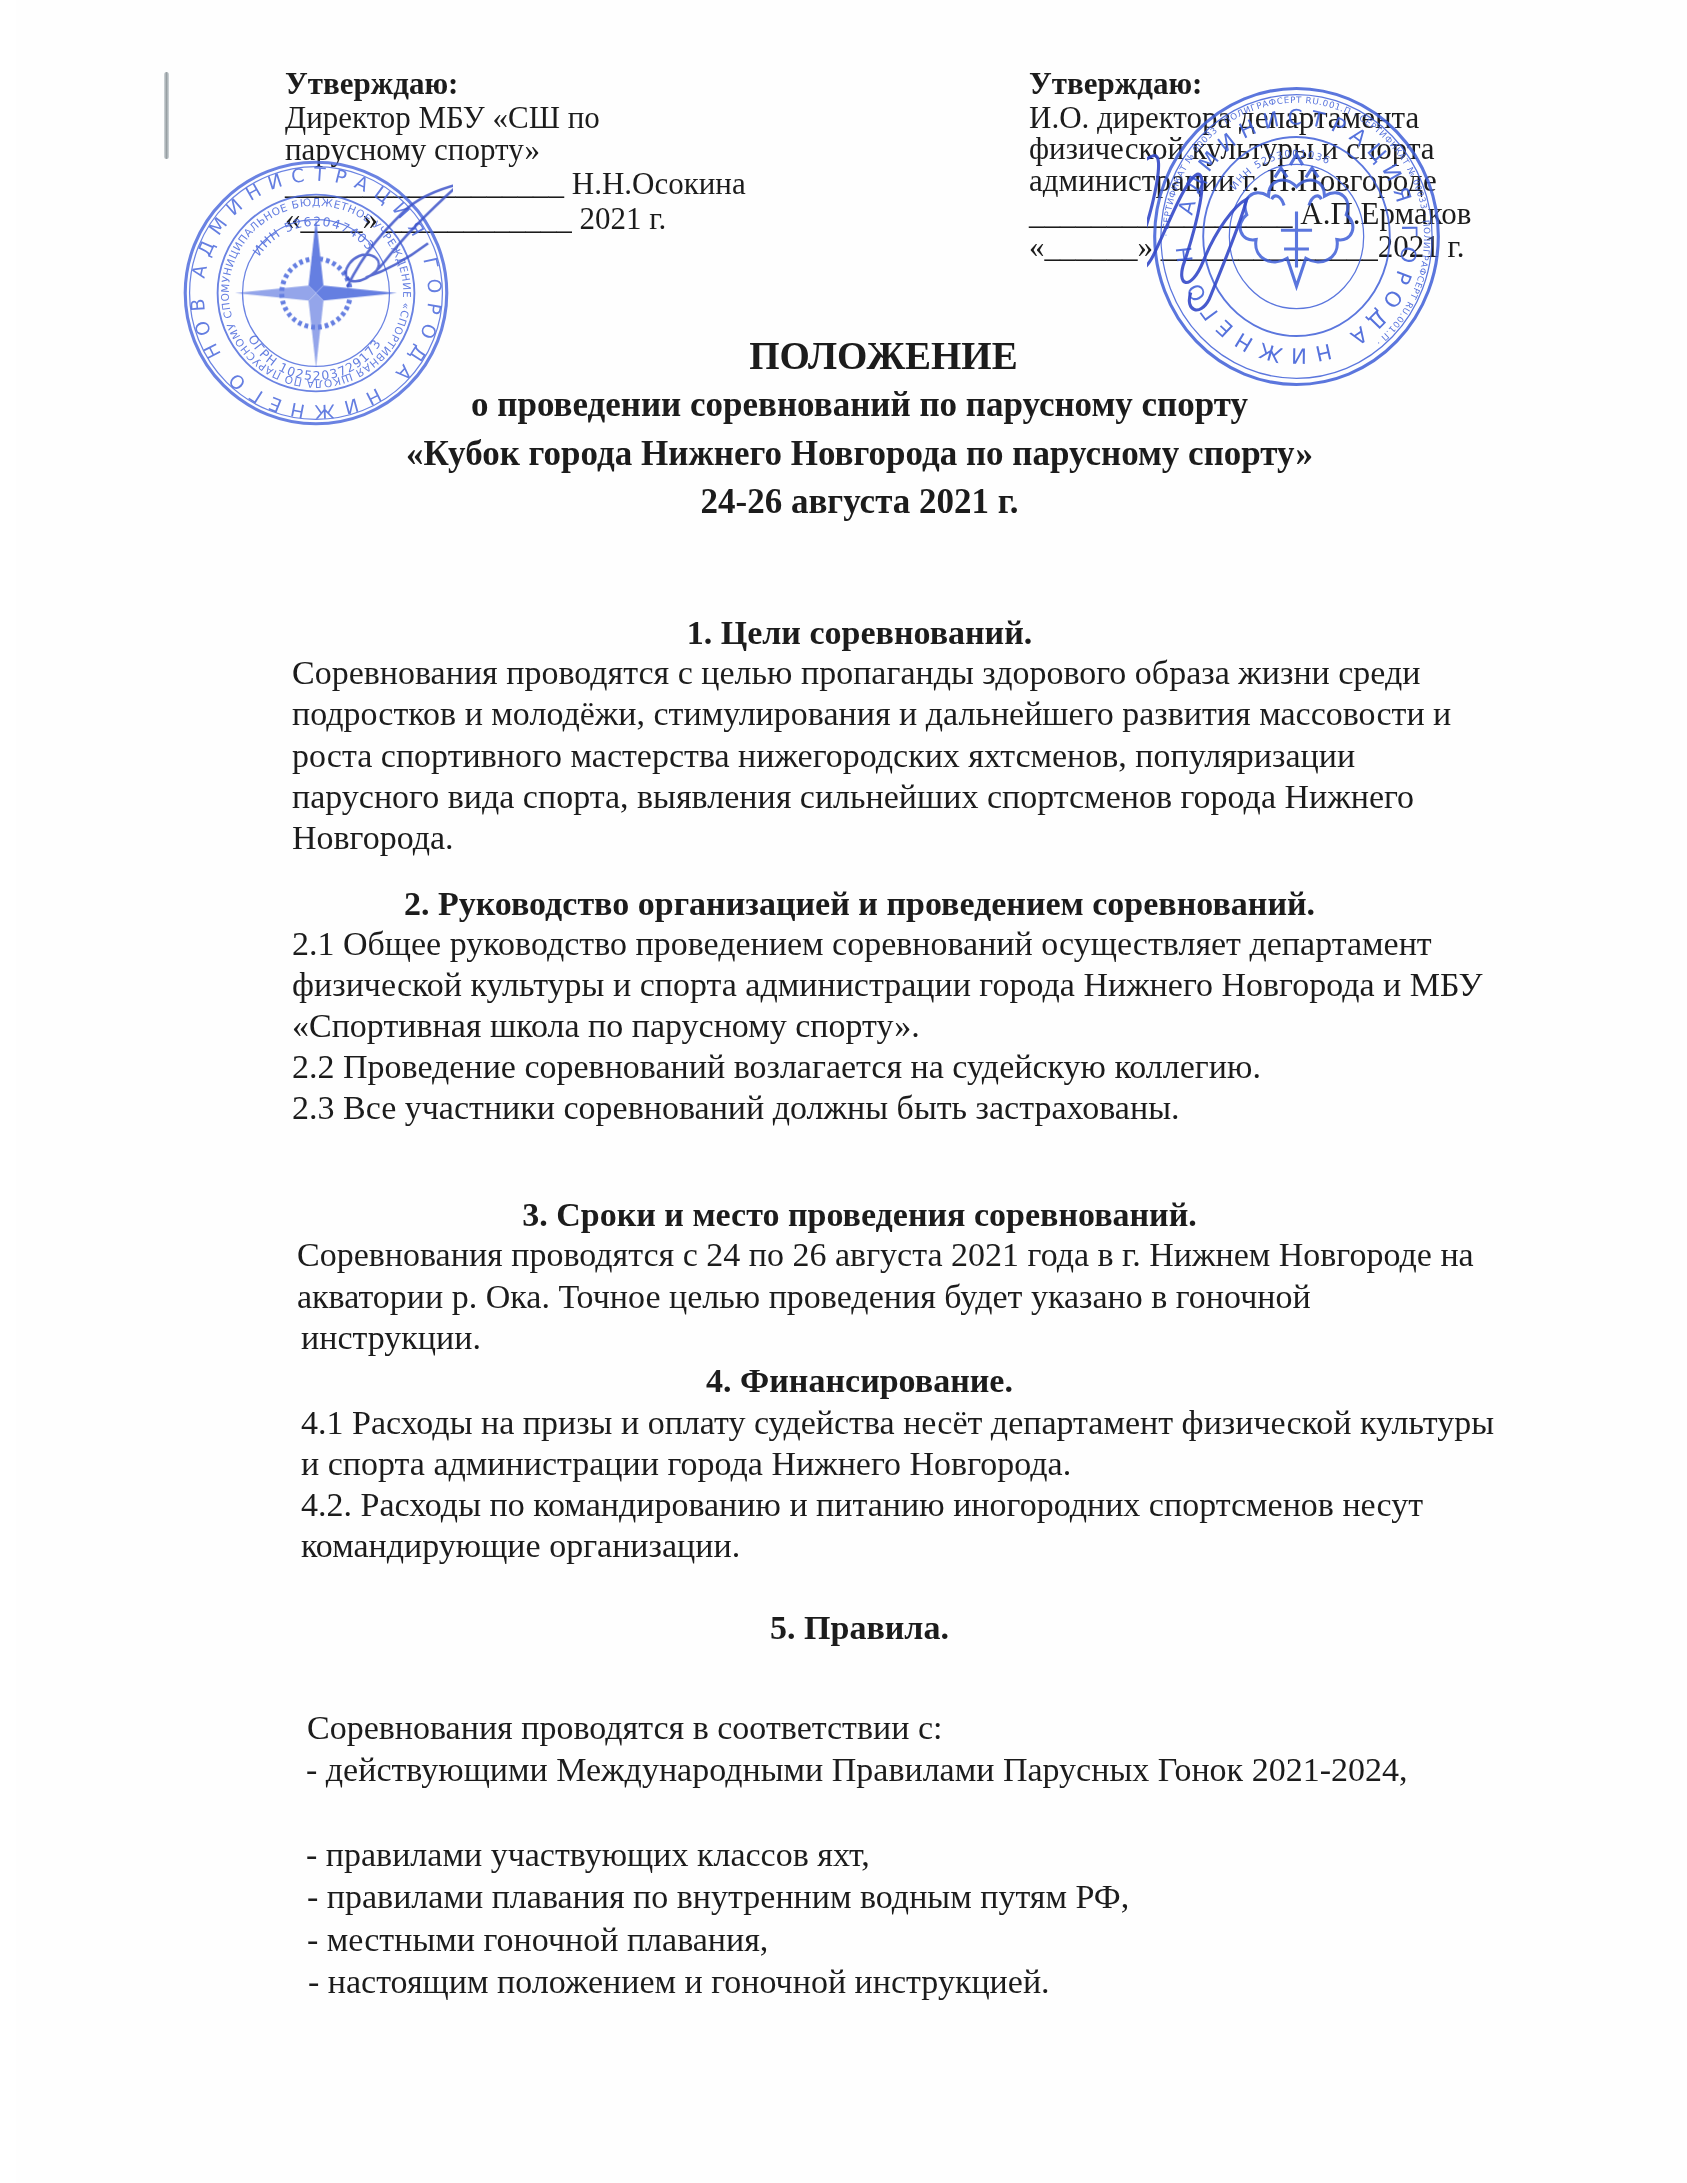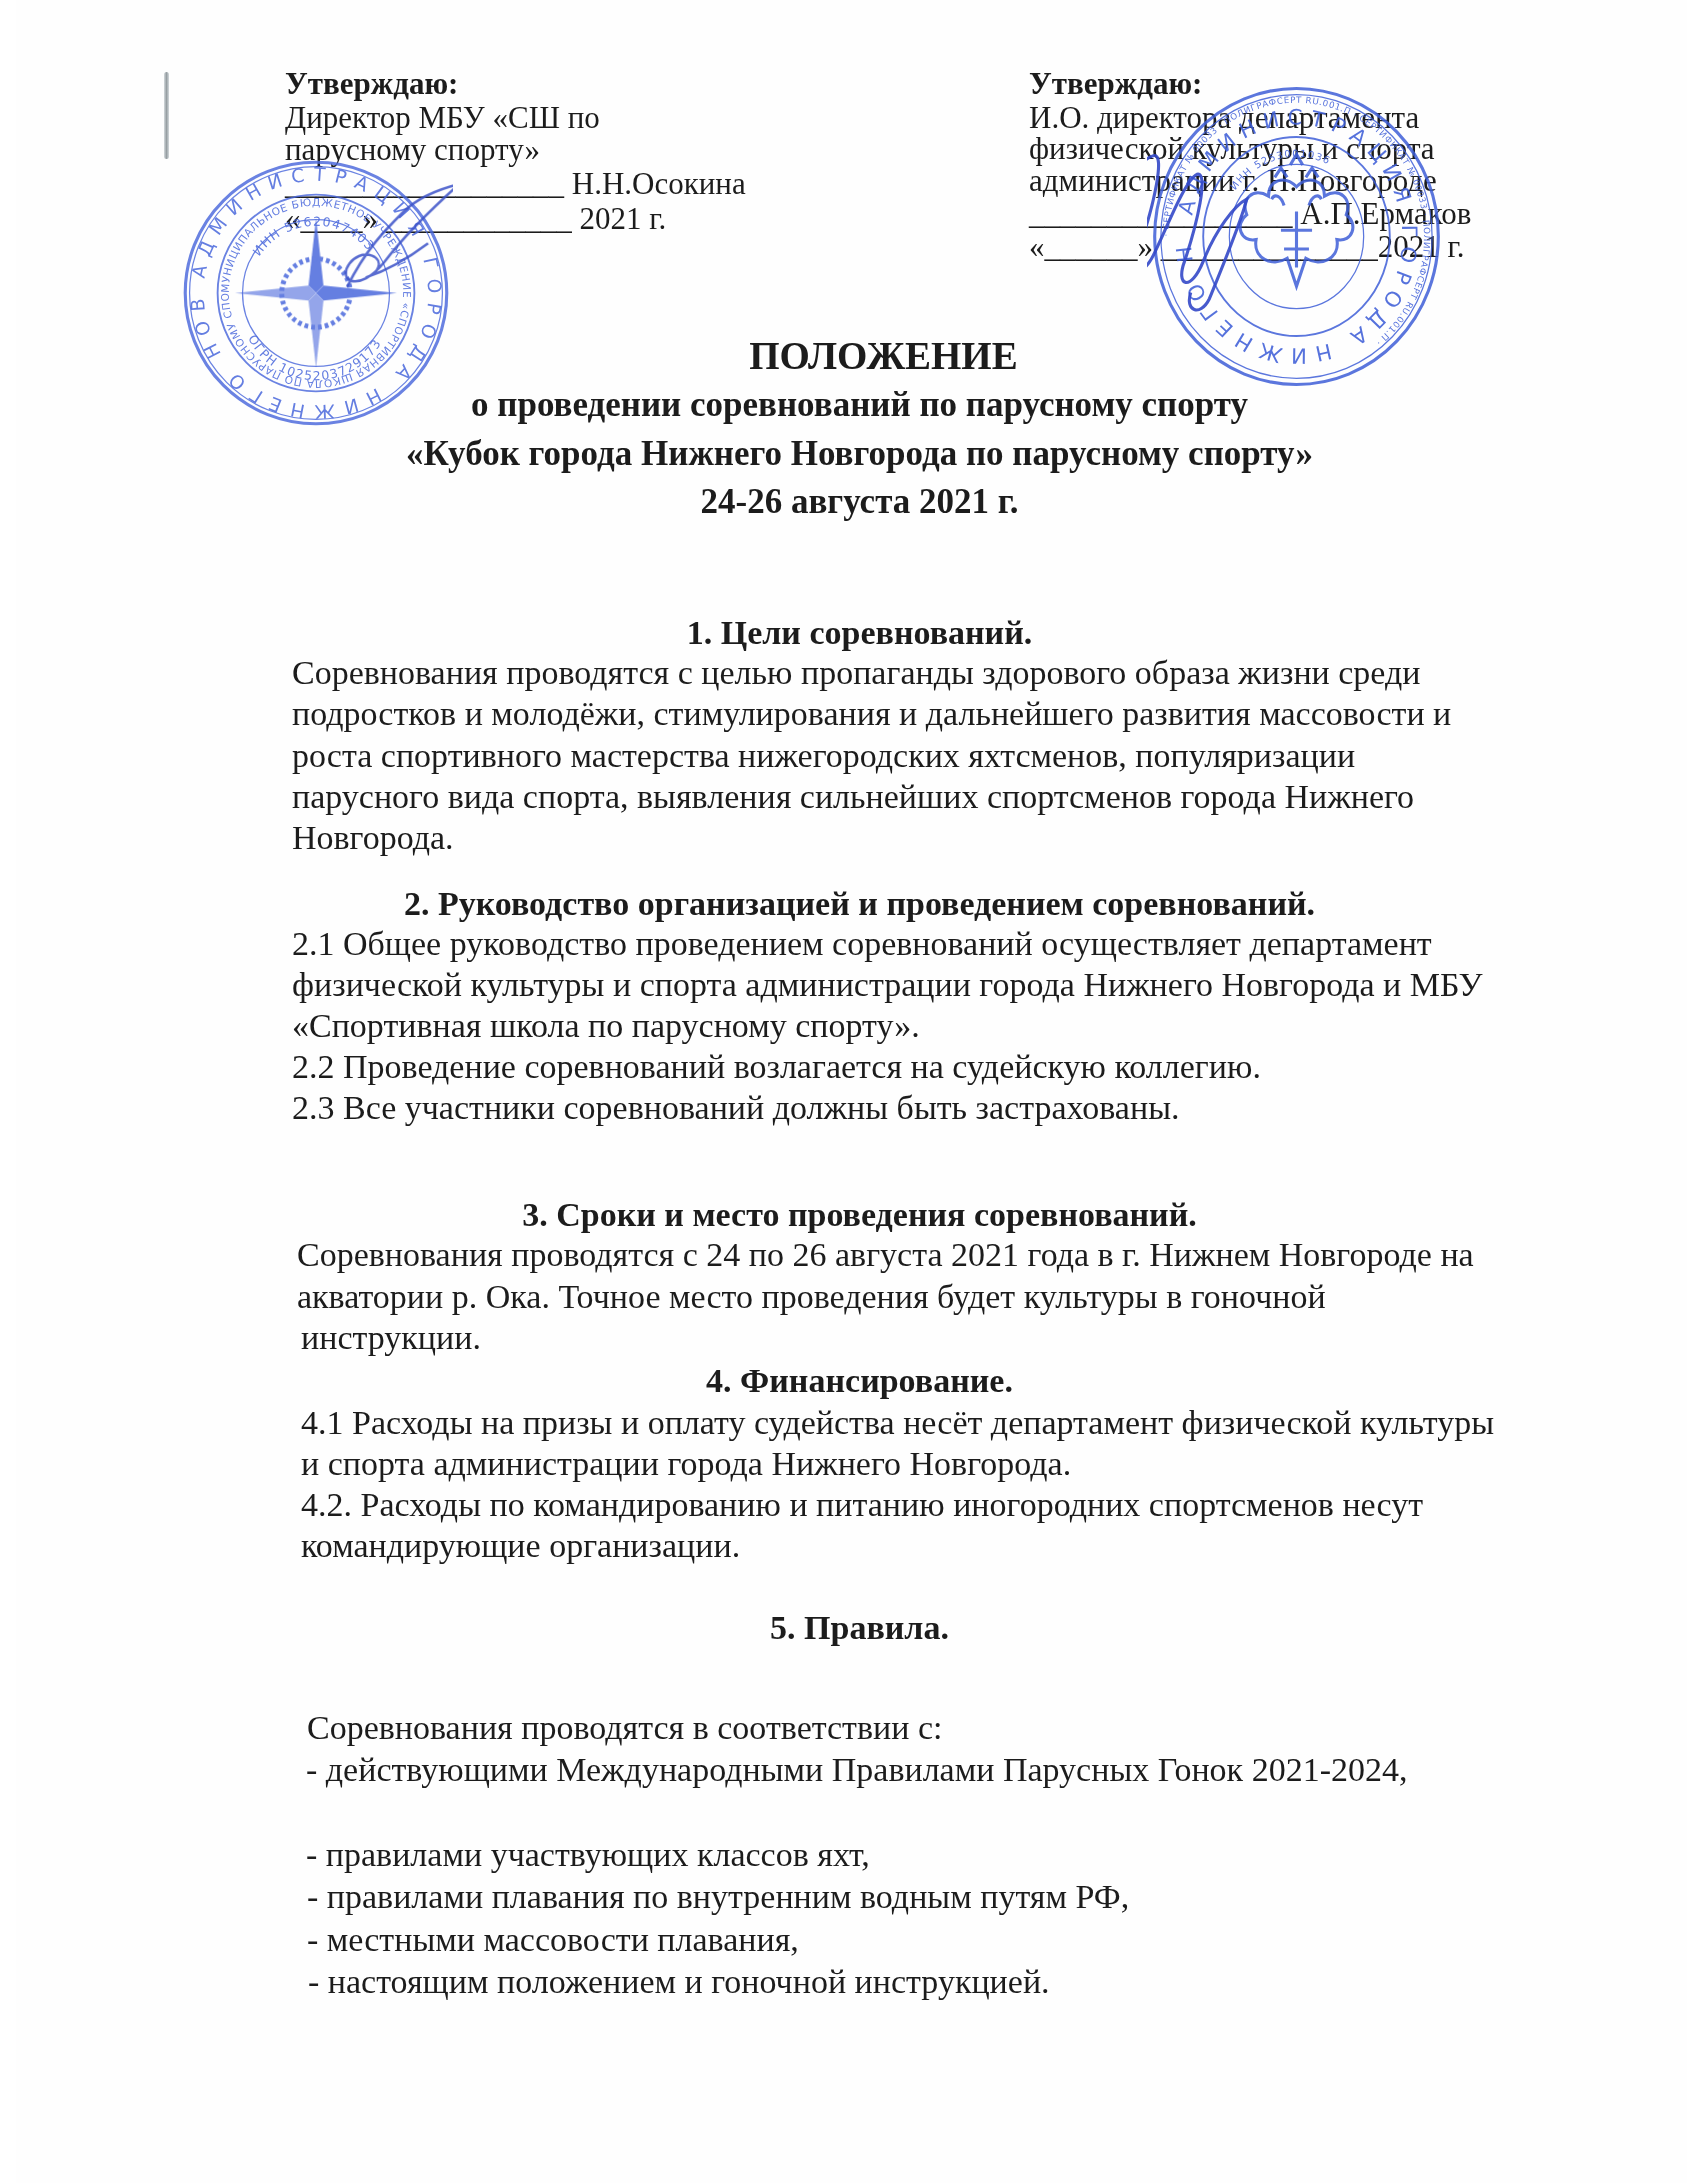--- a/index.html
+++ b/index.html
@@ -53,35 +53,35 @@
 
   <div class="ln h" style="top:887px;">2. Руководство организацией и проведением соревнований.</div>
   <div class="ln body" style="left:276px; top:927px;">2.1 Общее руководство проведением соревнований осуществляет департамент</div>
   <div class="ln body" style="left:276px; top:968px;">физической культуры и спорта администрации города Нижнего Новгорода и МБУ</div>
   <div class="ln body" style="left:276px; top:1009px;">«Спортивная школа по парусному спорту».</div>
   <div class="ln body" style="left:276px; top:1050px;">2.2 Проведение соревнований возлагается на судейскую коллегию.</div>
   <div class="ln body" style="left:276px; top:1091px;">2.3 Все участники соревнований должны быть застрахованы.</div>
 
   <div class="ln h" style="top:1198px;">3. Сроки и место проведения соревнований.</div>
   <div class="ln body" style="left:281px; top:1238px;">Соревнования проводятся с 24 по 26 августа 2021 года в г. Нижнем Новгороде на</div>
-  <div class="ln body" style="left:281px; top:1280px;">акватории р. Ока. Точное место проведения будет культуры в гоночной</div>
+  <div class="ln body" style="left:281px; top:1280px;">акватории р. Ока. Точное целью проведения будет указано в гоночной</div>
   <div class="ln body" style="left:285px; top:1321px;">инструкции.</div>
 
   <div class="ln h" style="top:1364px;">4. Финансирование.</div>
   <div class="ln body" style="left:285px; top:1406px;">4.1 Расходы на призы и оплату судейства несёт департамент физической культуры</div>
   <div class="ln body" style="left:285px; top:1447px;">и спорта администрации города Нижнего Новгорода.</div>
   <div class="ln body" style="left:285px; top:1488px;">4.2. Расходы по командированию и питанию иногородних спортсменов несут</div>
   <div class="ln body" style="left:285px; top:1529px;">командирующие организации.</div>
 
   <div class="ln h" style="top:1611px;">5. Правила.</div>
   <div class="ln body" style="left:291px; top:1711px;">Соревнования проводятся в соответствии с:</div>
   <div class="ln body" style="left:290px; top:1753px;">- действующими Международными Правилами Парусных Гонок 2021-2024,</div>
   <div class="ln body" style="left:290px; top:1838px;">- правилами участвующих классов яхт,</div>
   <div class="ln body" style="left:291px; top:1880px;">- правилами плавания по внутренним водным путям РФ,</div>
-  <div class="ln body" style="left:291px; top:1923px;">- местными массовости плавания,</div>
+  <div class="ln body" style="left:291px; top:1923px;">- местными гоночной плавания,</div>
   <div class="ln body" style="left:292px; top:1965px;">- настоящим положением и гоночной инструкцией.</div>
 
   <svg class="stamp" style="left:163px; top:156px;" width="274" height="274" viewBox="0 0 440 440">
     <defs>
       <path id="ls-outer" d="M220,220 m-180,0 a180,180 0 1,1 360,0 a180,180 0 1,1 -360,0"></path>
       <path id="ls-inner" d="M220,220 m-140,0 a140,140 0 1,1 280,0 a140,140 0 1,1 -280,0"></path>
       <path id="ls-inn" d="M220,220 m-108,0 a108,108 0 1,1 216,0"></path>
       <path id="ls-ogrn" d="M100,260 a122,122 0 0,0 240,0"></path>
     </defs>
     <g fill="none" stroke="#4a68dc" opacity="0.82">

